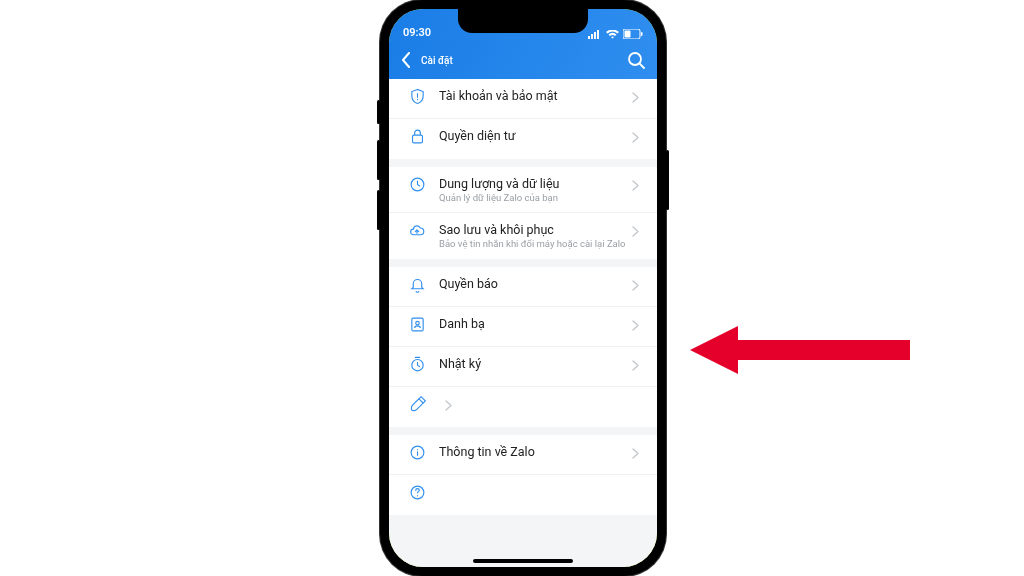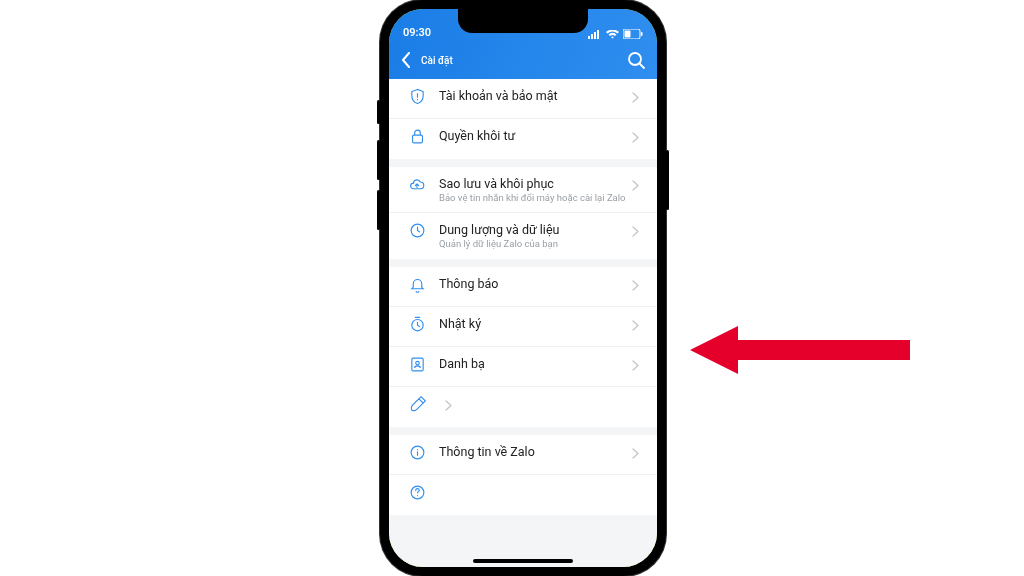--- a/index.html
+++ b/index.html
@@ -205,69 +205,84 @@
               </svg></span>
           </div>
           <div class="row">
             <span class="ico">
               <svg width="17" height="17" viewBox="0 0 24 24" fill="none" stroke="currentColor" stroke-width="1.6">
                 <rect x="5" y="10" width="14" height="11" rx="2"></rect>
                 <path d="M8 10 V7 a4 4 0 0 1 8 0 V10"></path>
               </svg>
             </span>
             <div class="txt">
-              <div class="label">Quyền khôi tư</div>
+              <div class="label">Quyền diện tư</div>
             </div>
             <span class="chev"><svg width="7" height="11" viewBox="0 0 7 11">
                 <path d="M1 1 L6 5.5 L1 10" stroke="currentColor" stroke-width="1.4" fill="none" stroke-linecap="round" stroke-linejoin="round"></path>
               </svg></span>
           </div>
         </div>
         <div class="group">
+          <div class="row">
+            <span class="ico">
+              <svg width="17" height="17" viewBox="0 0 24 24" fill="none" stroke="currentColor" stroke-width="1.6">
+                <circle cx="12" cy="12" r="9"></circle>
+                <path d="M12 7 V12 L15 14" stroke-linecap="round"></path>
+              </svg>
+            </span>
+            <div class="txt">
+              <div class="label">Dung lượng và dữ liệu</div>
+              <div class="sub">Quản lý dữ liệu Zalo của bạn</div>
+            </div>
+            <span class="chev"><svg width="7" height="11" viewBox="0 0 7 11">
+                <path d="M1 1 L6 5.5 L1 10" stroke="currentColor" stroke-width="1.4" fill="none" stroke-linecap="round" stroke-linejoin="round"></path>
+              </svg></span>
+          </div>
           <div class="row">
             <span class="ico">
               <svg width="18" height="17" viewBox="0 0 24 24" fill="none" stroke="currentColor" stroke-width="1.6">
                 <path d="M7 18 a4 4 0 0 1 0-8 a5 5 0 0 1 9.6-1.5 A4 4 0 0 1 17 18 Z"></path>
                 <path d="M12 11 V16 M9.5 13.5 L12 11 L14.5 13.5" stroke-linecap="round" stroke-linejoin="round"></path>
               </svg>
             </span>
             <div class="txt">
               <div class="label">Sao lưu và khôi phục</div>
               <div class="sub">Bảo vệ tin nhắn khi đổi máy hoặc cài lại Zalo</div>
             </div>
             <span class="chev"><svg width="7" height="11" viewBox="0 0 7 11">
                 <path d="M1 1 L6 5.5 L1 10" stroke="currentColor" stroke-width="1.4" fill="none" stroke-linecap="round" stroke-linejoin="round"></path>
               </svg></span>
           </div>
-          <div class="row">
-            <span class="ico">
-              <svg width="17" height="17" viewBox="0 0 24 24" fill="none" stroke="currentColor" stroke-width="1.6">
-                <circle cx="12" cy="12" r="9"></circle>
-                <path d="M12 7 V12 L15 14" stroke-linecap="round"></path>
-              </svg>
-            </span>
-            <div class="txt">
-              <div class="label">Dung lượng và dữ liệu</div>
-              <div class="sub">Quản lý dữ liệu Zalo của bạn</div>
-            </div>
-            <span class="chev"><svg width="7" height="11" viewBox="0 0 7 11">
-                <path d="M1 1 L6 5.5 L1 10" stroke="currentColor" stroke-width="1.4" fill="none" stroke-linecap="round" stroke-linejoin="round"></path>
-              </svg></span>
-          </div>
         </div>
         <div class="group">
           <div class="row">
             <span class="ico">
               <svg width="17" height="17" viewBox="0 0 24 24" fill="none" stroke="currentColor" stroke-width="1.6">
                 <path d="M6 16 V11 a6 6 0 0 1 12 0 V16 L20 18 H4 Z"></path>
                 <path d="M10 21 a2 2 0 0 0 4 0"></path>
               </svg>
             </span>
             <div class="txt">
-              <div class="label">Thông báo</div>
+              <div class="label">Quyền báo</div>
+            </div>
+            <span class="chev"><svg width="7" height="11" viewBox="0 0 7 11">
+                <path d="M1 1 L6 5.5 L1 10" stroke="currentColor" stroke-width="1.4" fill="none" stroke-linecap="round" stroke-linejoin="round"></path>
+              </svg></span>
+          </div>
+          <div class="row">
+            <span class="ico">
+              <svg width="17" height="17" viewBox="0 0 24 24" fill="none" stroke="currentColor" stroke-width="1.6">
+                <rect x="4" y="3" width="16" height="18" rx="2"></rect>
+                <circle cx="12" cy="10" r="2.5"></circle>
+                <path d="M8 17 c0-2 2-3 4-3 s4 1 4 3"></path>
+              </svg>
+            </span>
+            <div class="txt">
+              <div class="label">Danh bạ</div>
             </div>
             <span class="chev"><svg width="7" height="11" viewBox="0 0 7 11">
                 <path d="M1 1 L6 5.5 L1 10" stroke="currentColor" stroke-width="1.4" fill="none" stroke-linecap="round" stroke-linejoin="round"></path>
               </svg></span>
           </div>
           <div class="row">
             <span class="ico">
               <svg width="17" height="17" viewBox="0 0 24 24" fill="none" stroke="currentColor" stroke-width="1.6">
                 <circle cx="12" cy="13" r="8"></circle>
                 <path d="M12 9 V13 L15 15" stroke-linecap="round"></path>
@@ -277,35 +292,20 @@
             <div class="txt">
               <div class="label">Nhật ký</div>
             </div>
             <span class="chev"><svg width="7" height="11" viewBox="0 0 7 11">
                 <path d="M1 1 L6 5.5 L1 10" stroke="currentColor" stroke-width="1.4" fill="none" stroke-linecap="round" stroke-linejoin="round"></path>
               </svg></span>
           </div>
           <div class="row">
             <span class="ico">
               <svg width="17" height="17" viewBox="0 0 24 24" fill="none" stroke="currentColor" stroke-width="1.6">
-                <rect x="4" y="3" width="16" height="18" rx="2"></rect>
-                <circle cx="12" cy="10" r="2.5"></circle>
-                <path d="M8 17 c0-2 2-3 4-3 s4 1 4 3"></path>
-              </svg>
-            </span>
-            <div class="txt">
-              <div class="label">Danh bạ</div>
-            </div>
-            <span class="chev"><svg width="7" height="11" viewBox="0 0 7 11">
-                <path d="M1 1 L6 5.5 L1 10" stroke="currentColor" stroke-width="1.4" fill="none" stroke-linecap="round" stroke-linejoin="round"></path>
-              </svg></span>
-          </div>
-          <div class="row">
-            <span class="ico">
-              <svg width="17" height="17" viewBox="0 0 24 24" fill="none" stroke="currentColor" stroke-width="1.6">
                 <path d="M14 4 L20 10 L11 19 C9 21 5 21 4 20 C3 19 3 15 5 13 Z"></path>
                 <path d="M14 4 L17 1 L23 7 L20 10"></path>
               </svg>
             </span>
             <span class="chev"><svg width="7" height="11" viewBox="0 0 7 11">
                 <path d="M1 1 L6 5.5 L1 10" stroke="currentColor" stroke-width="1.4" fill="none" stroke-linecap="round" stroke-linejoin="round"></path>
               </svg></span>
           </div>
         </div>
         <div class="group">

